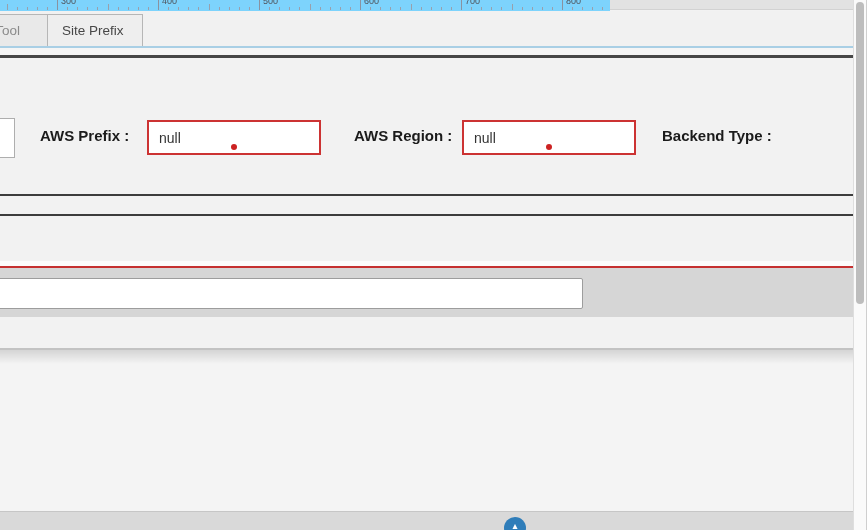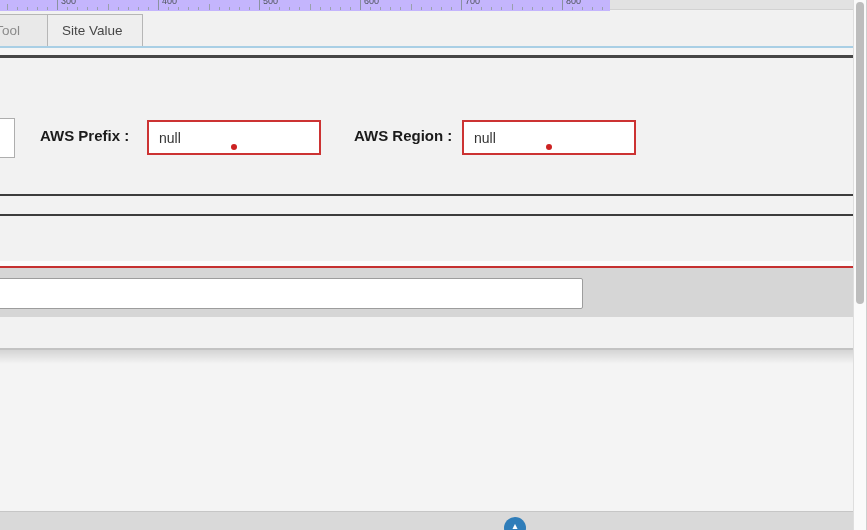--- a/index.html
+++ b/index.html
@@ -1,20 +1,20 @@
 <!DOCTYPE html>
 <html><head>
 <meta charset="utf-8">
 <style>
   html,body{margin:0;padding:0;background:#e9e9e9;}
   *{box-sizing:border-box;font-family:"Liberation Sans",sans-serif;}
   #screen{position:relative;width:867px;height:530px;overflow:hidden;background:#f2f2f2;}
 
   
-  .ruler{position:absolute;left:0;top:0;width:610px;height:19px;background:#c4b5fd;overflow:hidden;border-bottom:1px solid #cdd0d6;}
+  .ruler{position:absolute;left:0;top:0;width:610px;height:19px;background:#7dd3fc;overflow:hidden;border-bottom:1px solid #cdd0d6;}
   .ruler .tick{position:absolute;width:1px;background:#99a0ac;}
   .ruler .tick.major{top:0;height:10px;background:#8a92a0;}
   .ruler .tick.medium{top:4px;height:6px;}
   .ruler .tick.minor{top:7px;height:3px;}
   .ruler .tick-label{position:absolute;top:-4px;font-size:9px;color:#4f545c;letter-spacing:0;}
   .topstrip-right{position:absolute;left:610px;top:0;width:243px;height:10px;background:#e2e2e2;border-bottom:1px solid #d2d2d2;}
 
   
   .tabbar{position:absolute;left:0;top:11px;width:853px;height:35px;background:#f1f1f1;}
   .tab{position:absolute;top:3px;height:32px;background:#e9e9e9;border:1px solid #b6b6b6;border-bottom:none;
@@ -133,41 +133,42 @@
       <div class="tick minor" style="left: 592.3px;"></div>
       <div class="tick minor" style="left: 602.4px;"></div>
     </div>
   <div class="topstrip-right"></div>
 
   <div class="tabbar">
     <div class="tab tab-tool">
       <span>y Tool</span>
     </div>
     <div class="tab tab-site active">
-      <span>Site Value</span>
+      <span>Site Prefix</span>
     </div>
   </div>
   <div class="blue-line"></div>
   <div class="gap-line"></div>
   <div class="dark-line-top"></div>
 
   <div class="cut-input"></div>
 
   <div class="form-label" style="left:40px;">AWS Prefix :</div>
   <div class="err-input" style="left:147px;width:174px;">
     <input type="text" value="null" style="">
     <div class="err-dot"></div>
   </div>
 
   <div class="form-label" style="left:354px;">AWS Region :</div>
   <div class="err-input" style="left:462px;width:174px;">
     <input type="text" value="null" style="">
     <div class="err-dot"></div>
   </div>
 
+  <div class="form-label" style="left:662px;">Backend Type :</div>
 
   <div class="sep-line" style="top:194px;"></div>
   <div class="sep-line" style="top:214px;"></div>
   <div class="white-strip"></div>
   <div class="red-line"></div>
 
   <div class="gray-band"></div>
   <input class="footer-input" type="text" value="" style="">
 
   <div class="hr-line"></div>

